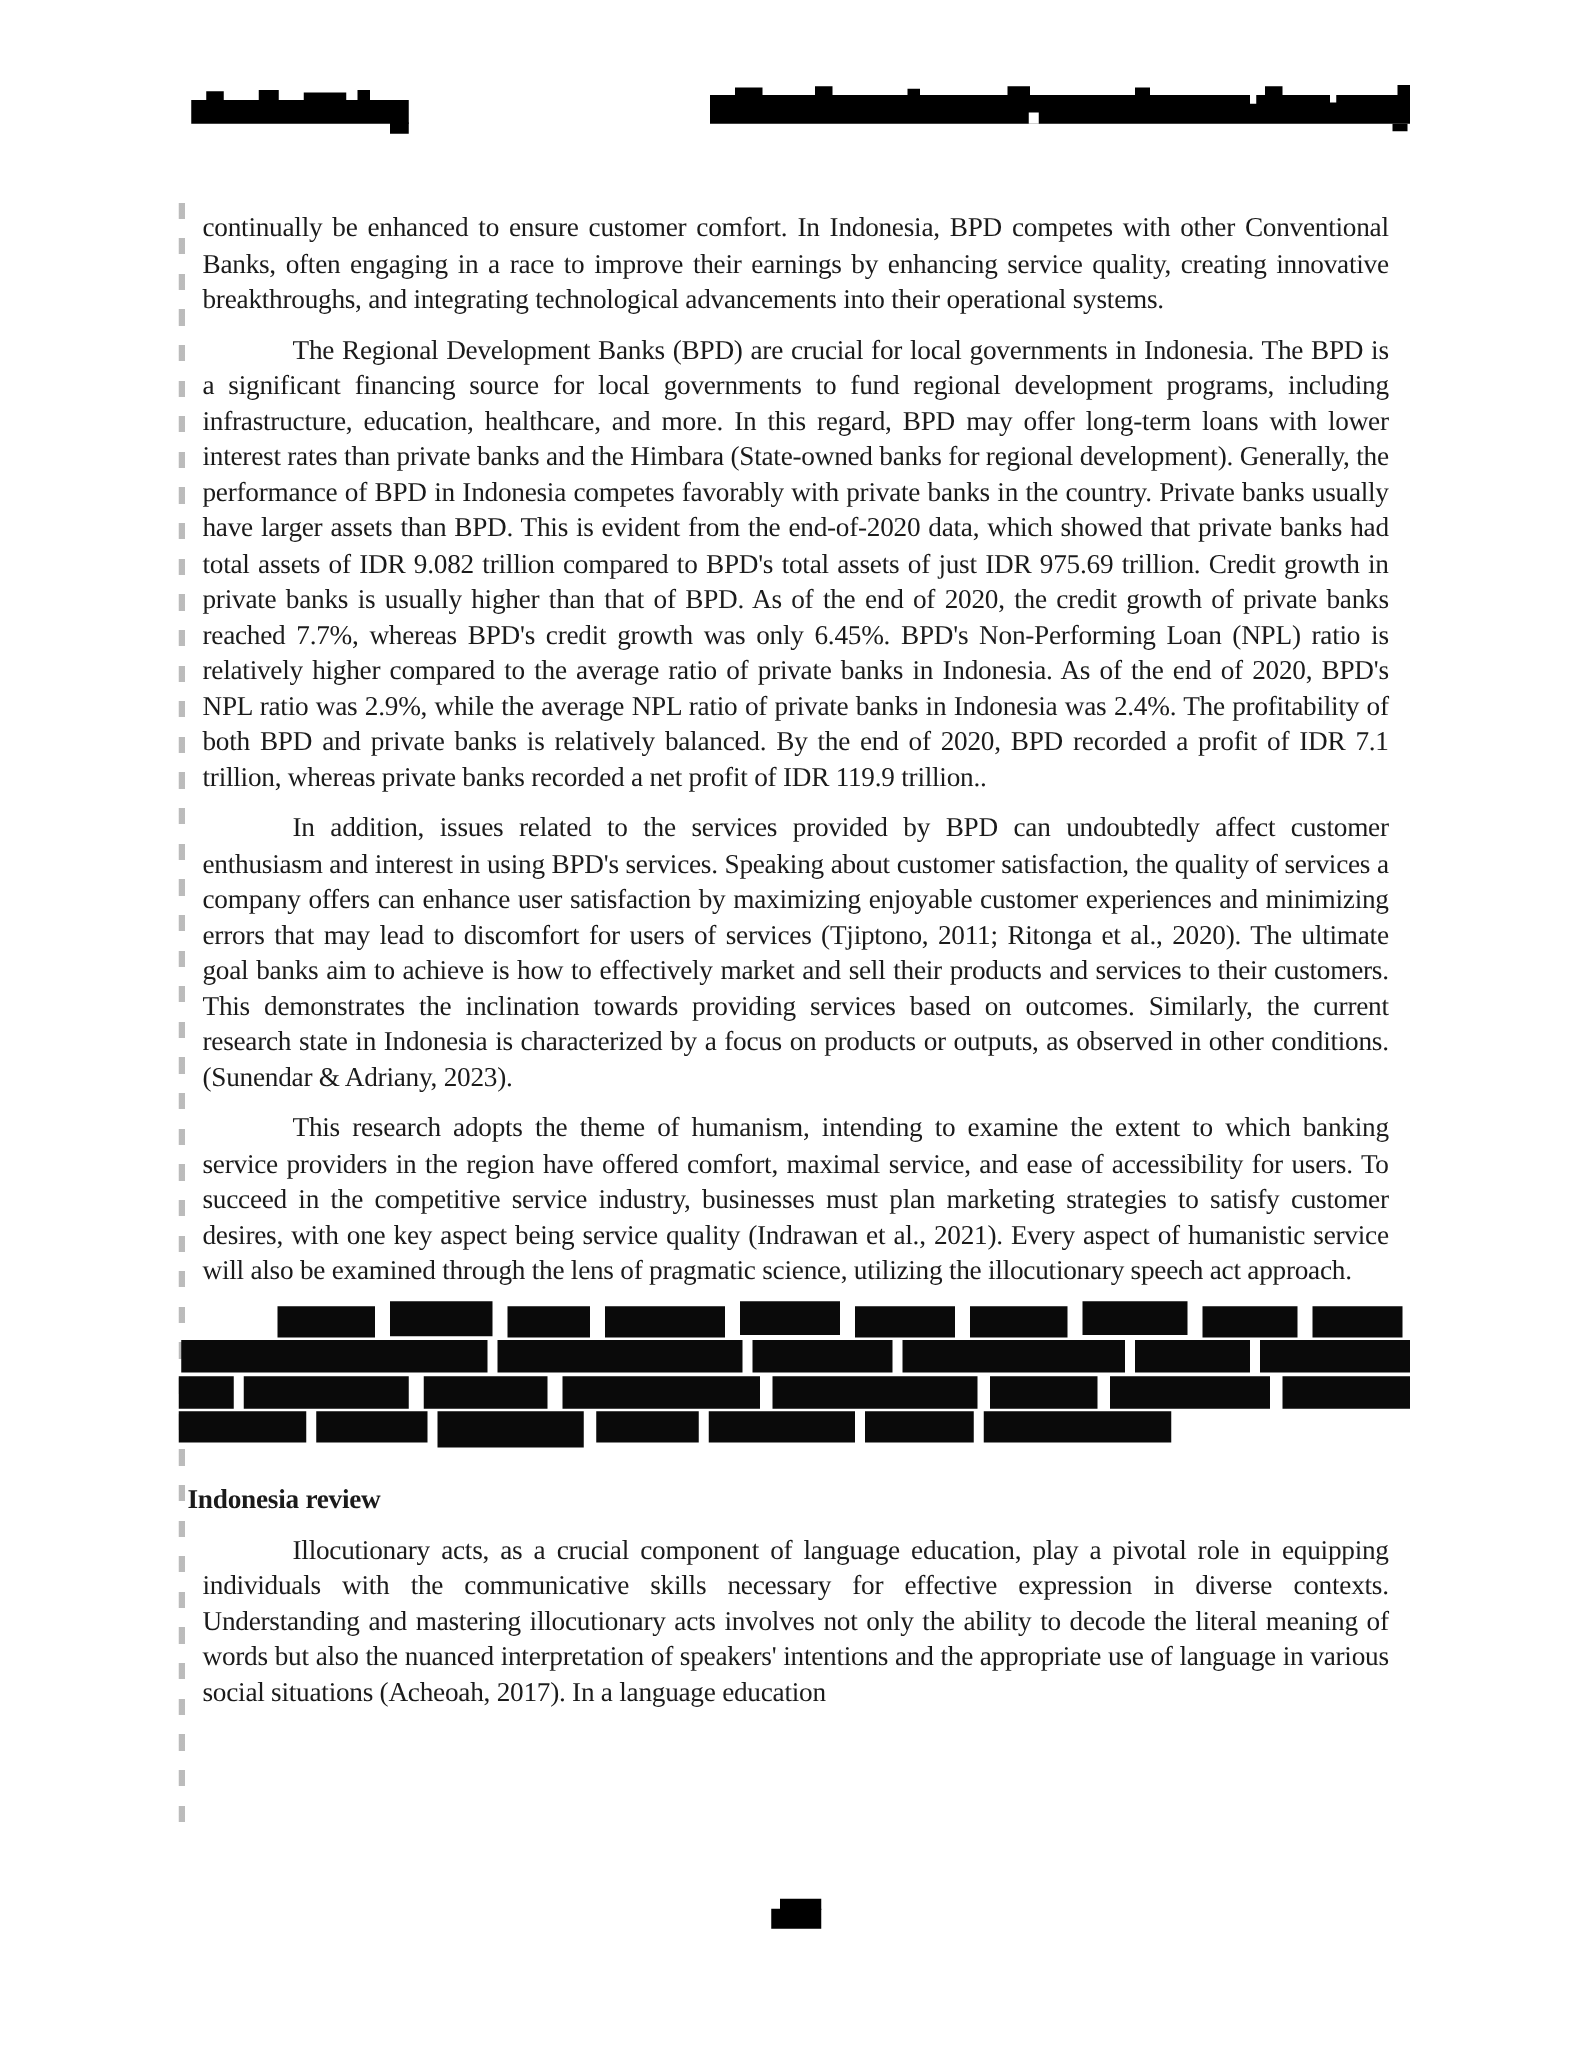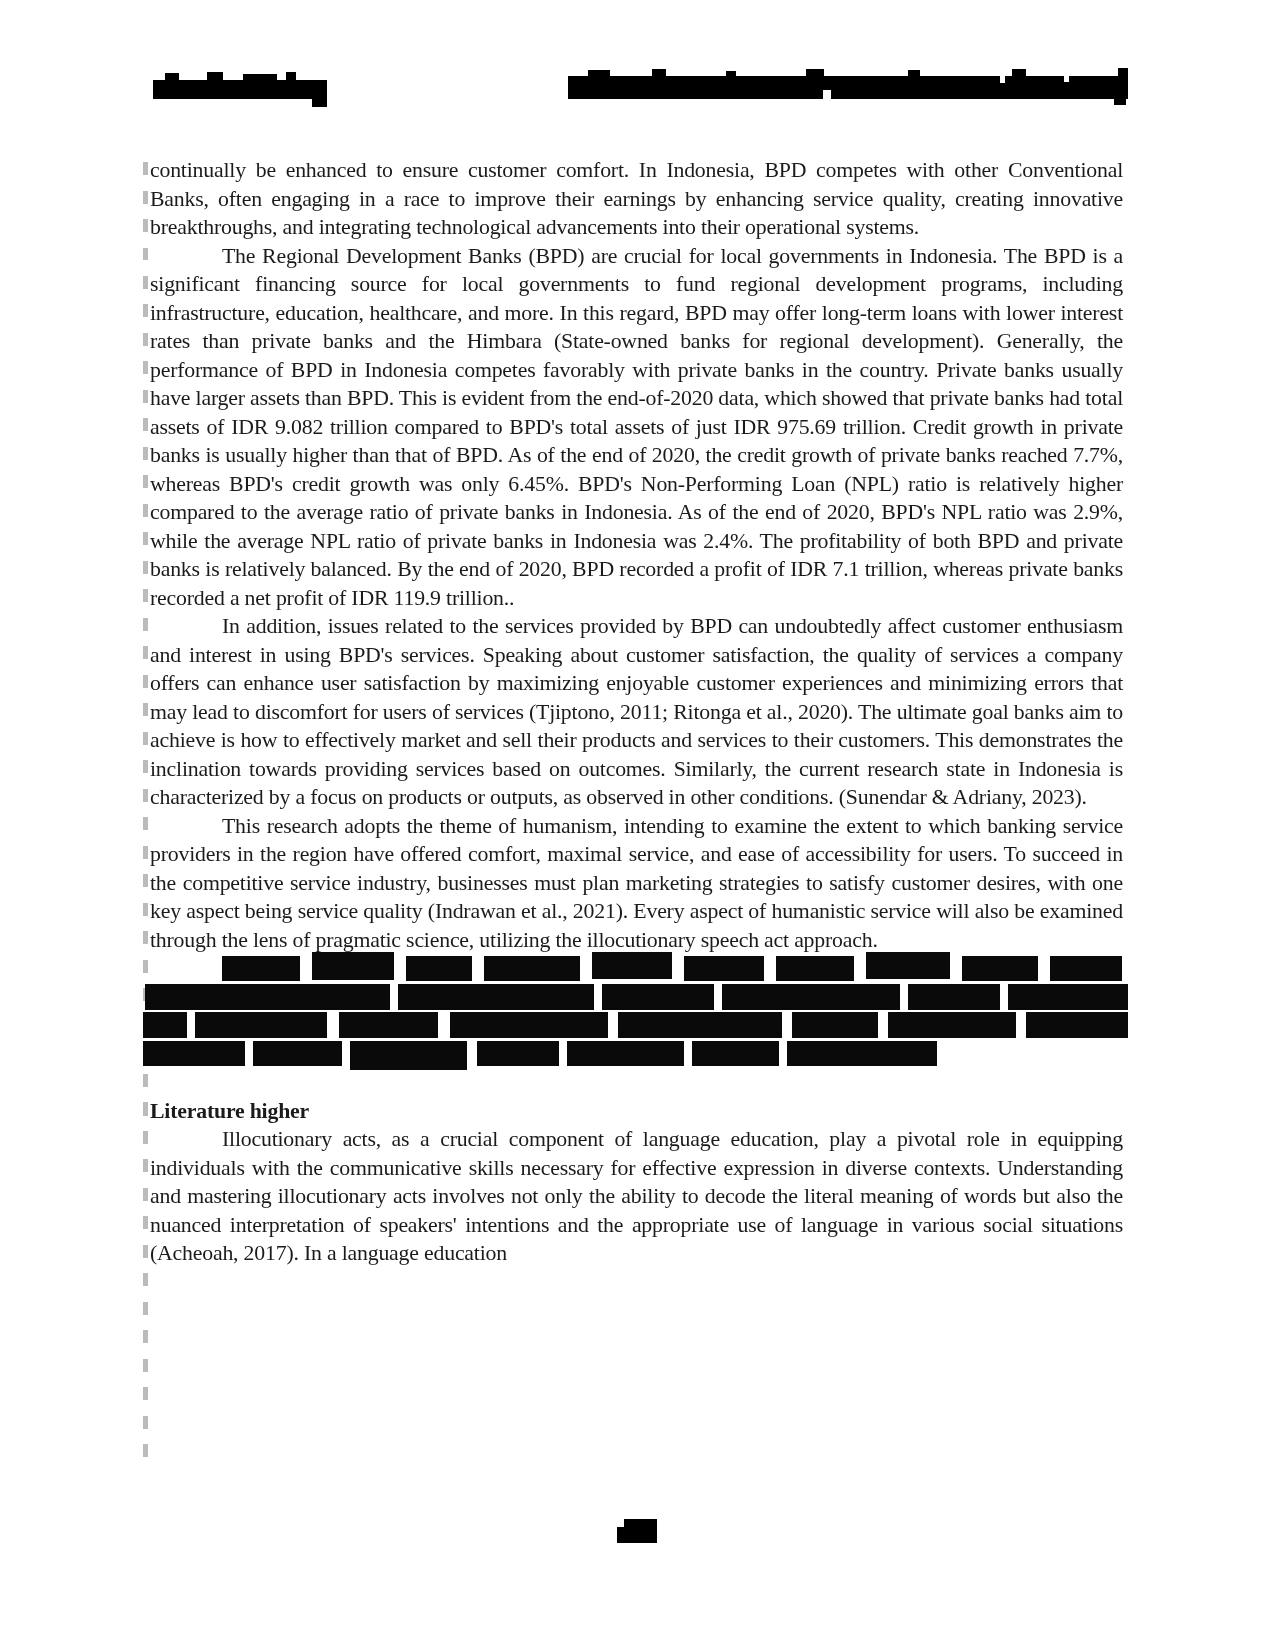--- a/index.html
+++ b/index.html
@@ -16,21 +16,21 @@
   .textblock{
     position:absolute;
     left:150px;top:156px;width:973px;
     font-size:21.8px;
     line-height:28.5px;
     letter-spacing:-0.2px;
     text-align:justify;
     color:#1b1b1b;
     hyphens:none;
   }
-  .textblock p{margin:0;text-indent:72px;}
+  .textblock p{margin:12px;text-indent:72px;}
   .textblock p.noindent{text-indent:0;}
   .section-heading{font-weight:bold;margin-top:28.5px;}
   .subsection-heading{font-weight:normal;}
   .redacted-par{position:relative;height:114px;}
   .rseg{position:absolute;background:#0a0a0a;}
   .scan-ticks{
     position:absolute;
     left:143px;top:162px;width:5px;height:1300px;
     background:repeating-linear-gradient(to bottom,
       rgba(105,105,105,0.45) 0 13px,
@@ -100,18 +100,18 @@
         <div class="rseg" style="left: 876px; top: 58px; width: 102px; height: 26px;"></div>
         <div class="rseg" style="left: -7px; top: 86.5px; width: 102px; height: 25px;"></div>
         <div class="rseg" style="left: 103px; top: 86.5px; width: 89px; height: 25px;"></div>
         <div class="rseg" style="left: 200px; top: 86.5px; width: 117px; height: 29px;"></div>
         <div class="rseg" style="left: 327px; top: 86.5px; width: 82px; height: 25px;"></div>
         <div class="rseg" style="left: 417px; top: 86.5px; width: 117px; height: 25px;"></div>
         <div class="rseg" style="left: 542px; top: 86.5px; width: 87px; height: 25px;"></div>
         <div class="rseg" style="left: 637px; top: 86.5px; width: 150px; height: 25px;"></div>
       </div>
 
-    <div class="section-heading">Literature higher</div>
+    <div class="section-heading">Indonesia review</div>
 
     <p>Illocutionary acts, as a crucial component of language education, play a pivotal role in equipping individuals with the communicative skills necessary for effective expression in diverse contexts. Understanding and mastering illocutionary acts involves not only the ability to decode the literal meaning of words but also the nuanced interpretation of speakers' intentions and the appropriate use of language in various social situations (Acheoah, 2017). In a language education</p>
   </div>
 
 </div>
 
 </body></html>

